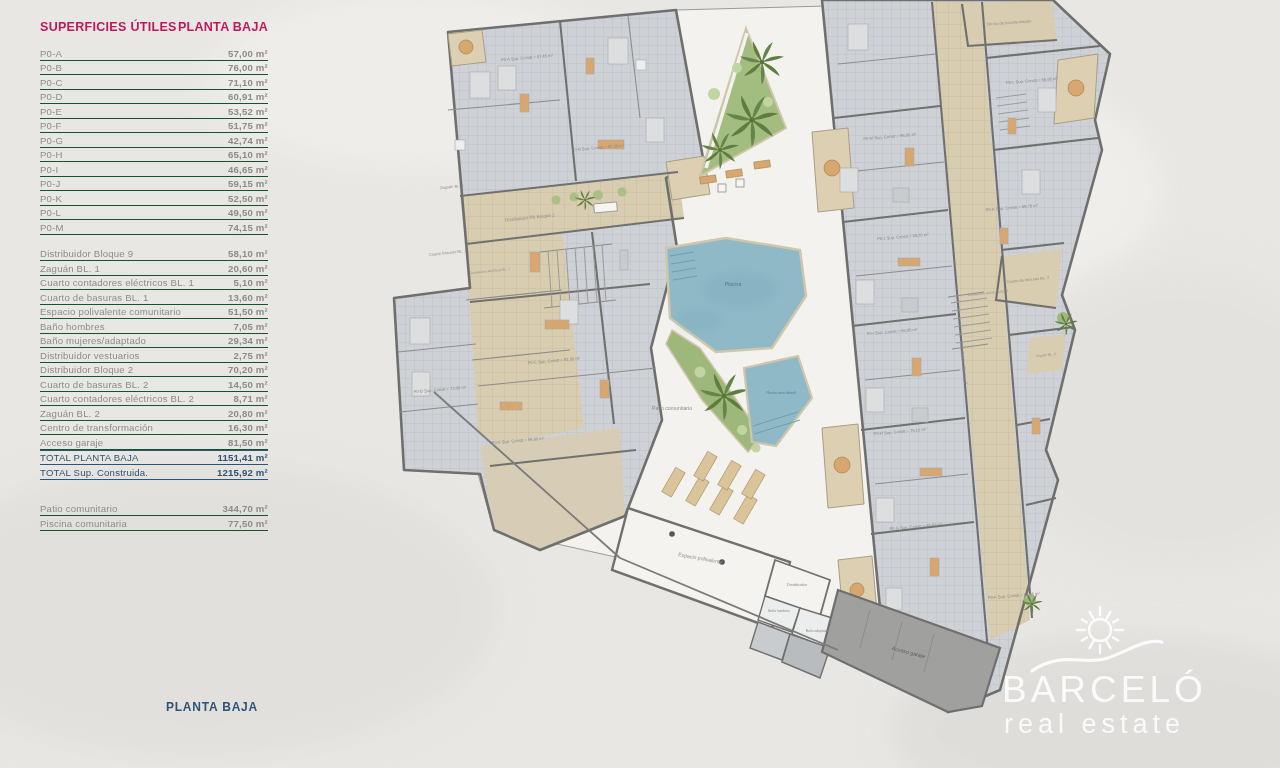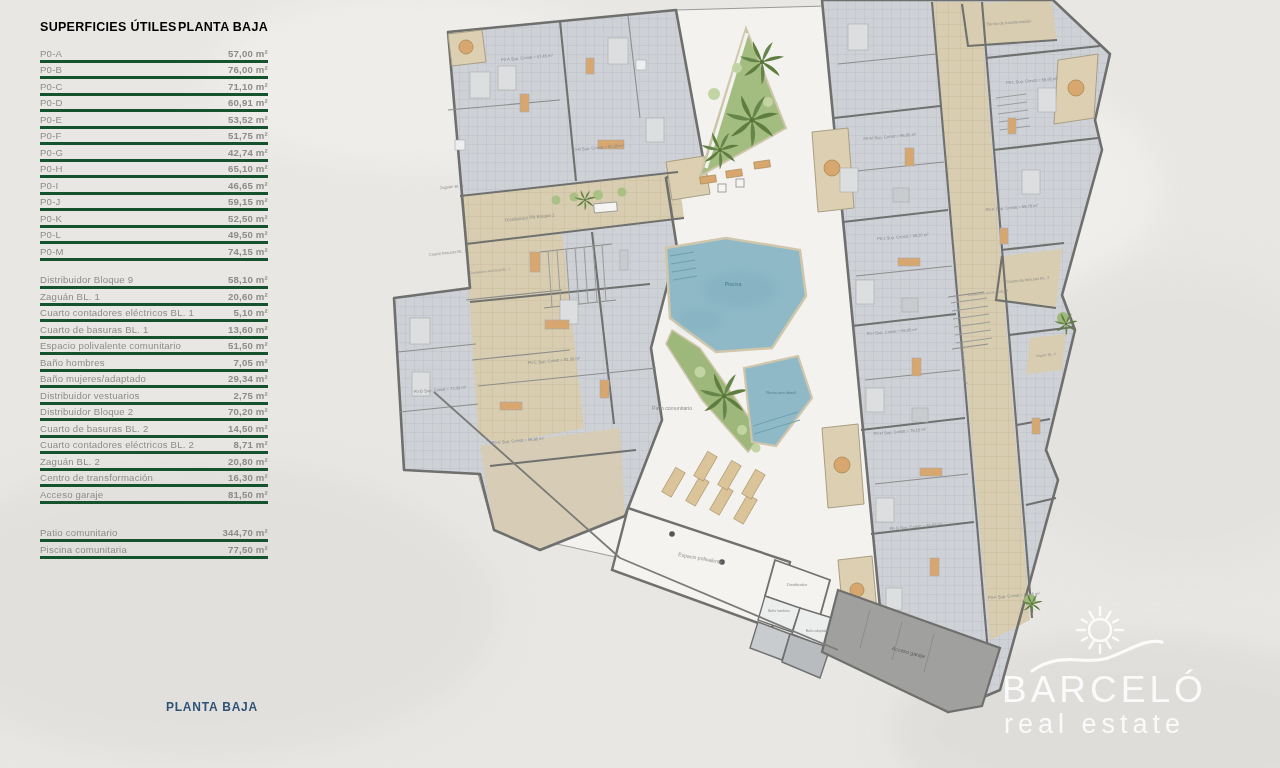--- a/index.html
+++ b/index.html
@@ -2,27 +2,27 @@
 <html><head>
 <meta charset="utf-8">
 <style>
   html,body{margin:0;padding:0;}
   body{width:1280px;height:768px;overflow:hidden;background:#e9e7e4;
        font-family:"Liberation Sans",sans-serif;}
   .stage{position:relative;width:1280px;height:768px;}
   svg{position:absolute;left:0;top:0;}
   
   .panel{position:absolute;left:40px;top:20px;width:228px;}
-  .phead{display:flex;justify-content:space-between;color:#000000;
+  .phead{display:flex;justify-content:space-between;color:#be185d;
          font-size:12.5px;font-weight:700;letter-spacing:.3px;margin-bottom:5px;}
   .grp{margin-top:12px;}
   .grp:first-of-type{margin-top:0;}
   .r{display:flex;justify-content:space-between;align-items:baseline;
      font-size:9.6px;color:#8d8c89;letter-spacing:.2px;
-     border-bottom:3px solid #14532d;padding:1.5px 0 1px 0;line-height:11px;}
+     border-bottom:1px solid #14532d;padding:1.5px 0 1px 0;line-height:11px;}
   .r .lbl{white-space:nowrap;}
   .r .val{white-space:nowrap;font-weight:bold;}
   .totals .r{color:#2d5377;border-bottom:1.4px solid #2d5377;}
   .totals .r:first-child{border-top:1.4px solid #2d5377;}
   .floorcap{position:absolute;left:152px;top:700px;width:120px;text-align:center;
             color:#2d5377;font-size:12px;font-weight:700;letter-spacing:.8px;}
   
   .wall3{stroke:#6f706e;stroke-width:2.6;fill:none;stroke-linejoin:round;}
   .wall2{stroke:#70716f;stroke-width:2.1;fill:none;}
   .wall1{stroke:#8d8e8c;stroke-width:1.1;fill:none;}
@@ -428,20 +428,30 @@
     </div>
         <div class="r">
       <span class="lbl">Centro de transformación</span>
       <span class="val">16,30 m²</span>
     </div>
         <div class="r">
       <span class="lbl">Acceso garaje</span>
       <span class="val">81,50 m²</span>
     </div>
       </div>
+  <div class="totals">
+        <div class="r">
+      <span class="lbl">TOTAL PLANTA BAJA</span>
+      <span class="val">1151,41 m²</span>
+    </div>
+        <div class="r">
+      <span class="lbl">TOTAL Sup. Construida.</span>
+      <span class="val">1215,92 m²</span>
+    </div>
+      </div>
   <div class="grp" style="margin-top:22px">
         <div class="r">
       <span class="lbl">Patio comunitario</span>
       <span class="val">344,70 m²</span>
     </div>
         <div class="r">
       <span class="lbl">Piscina comunitaria</span>
       <span class="val">77,50 m²</span>
     </div>
       </div>

